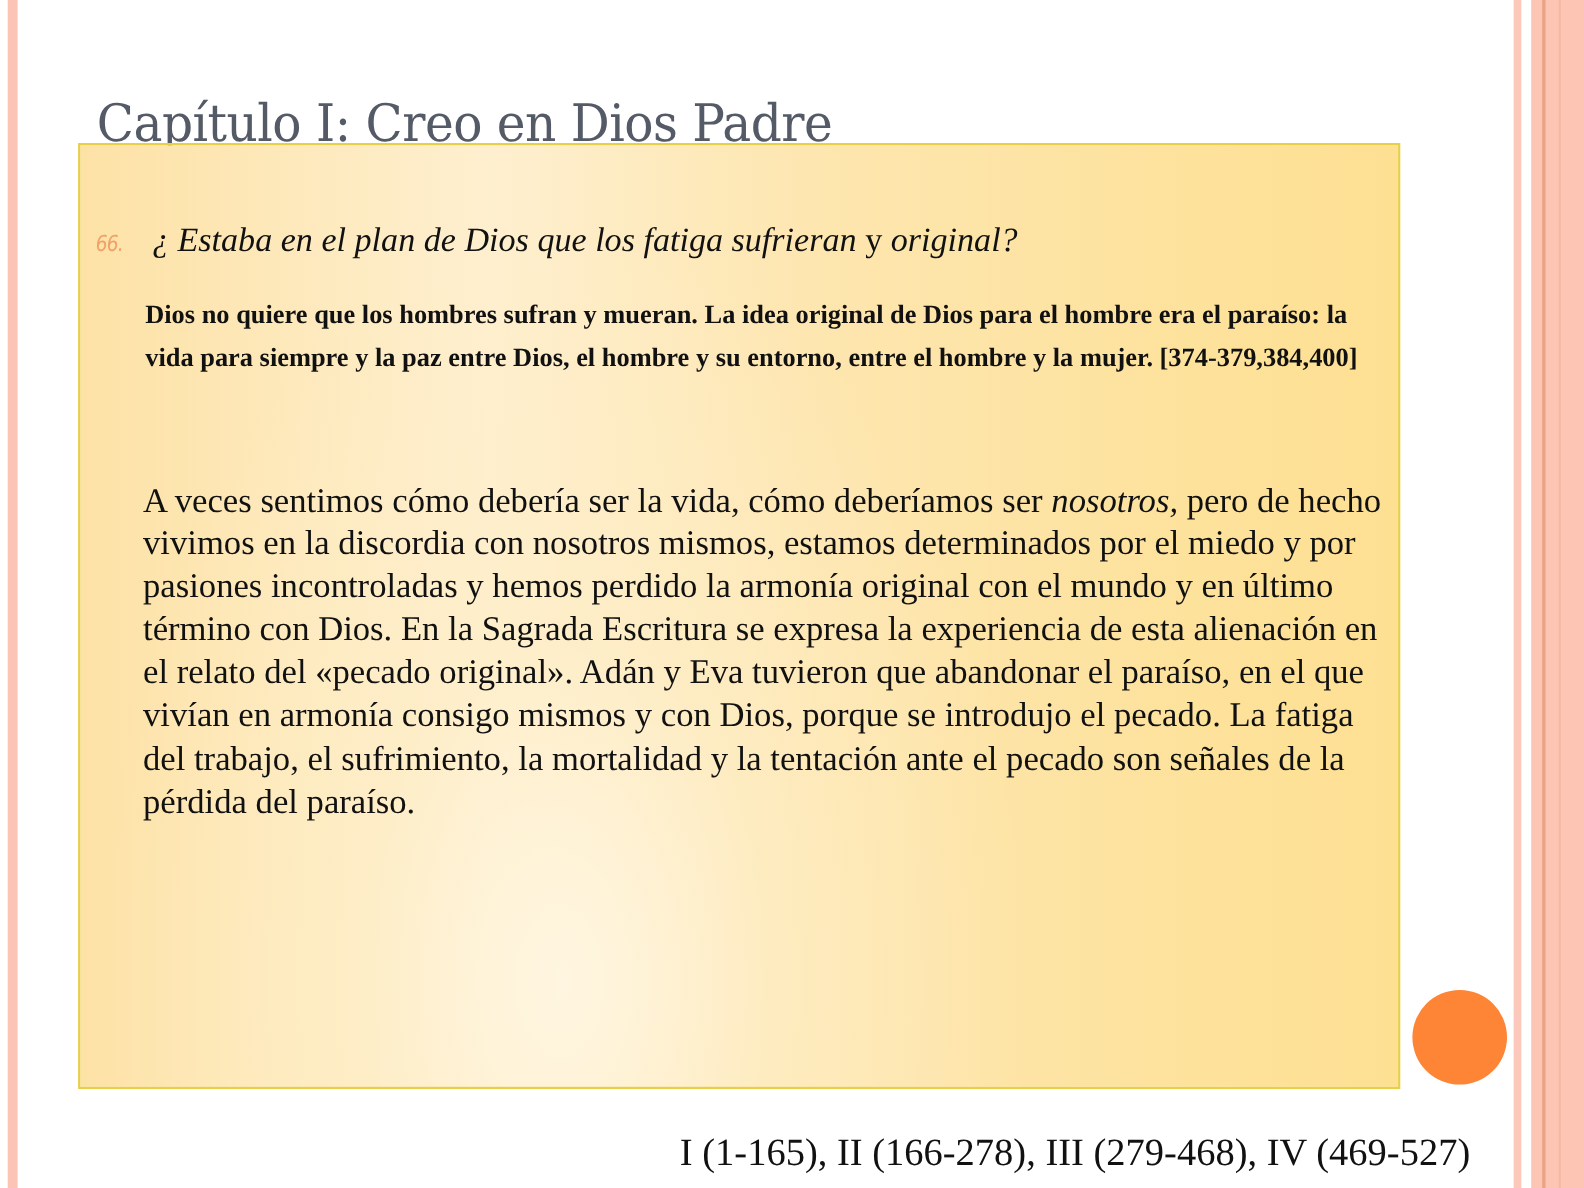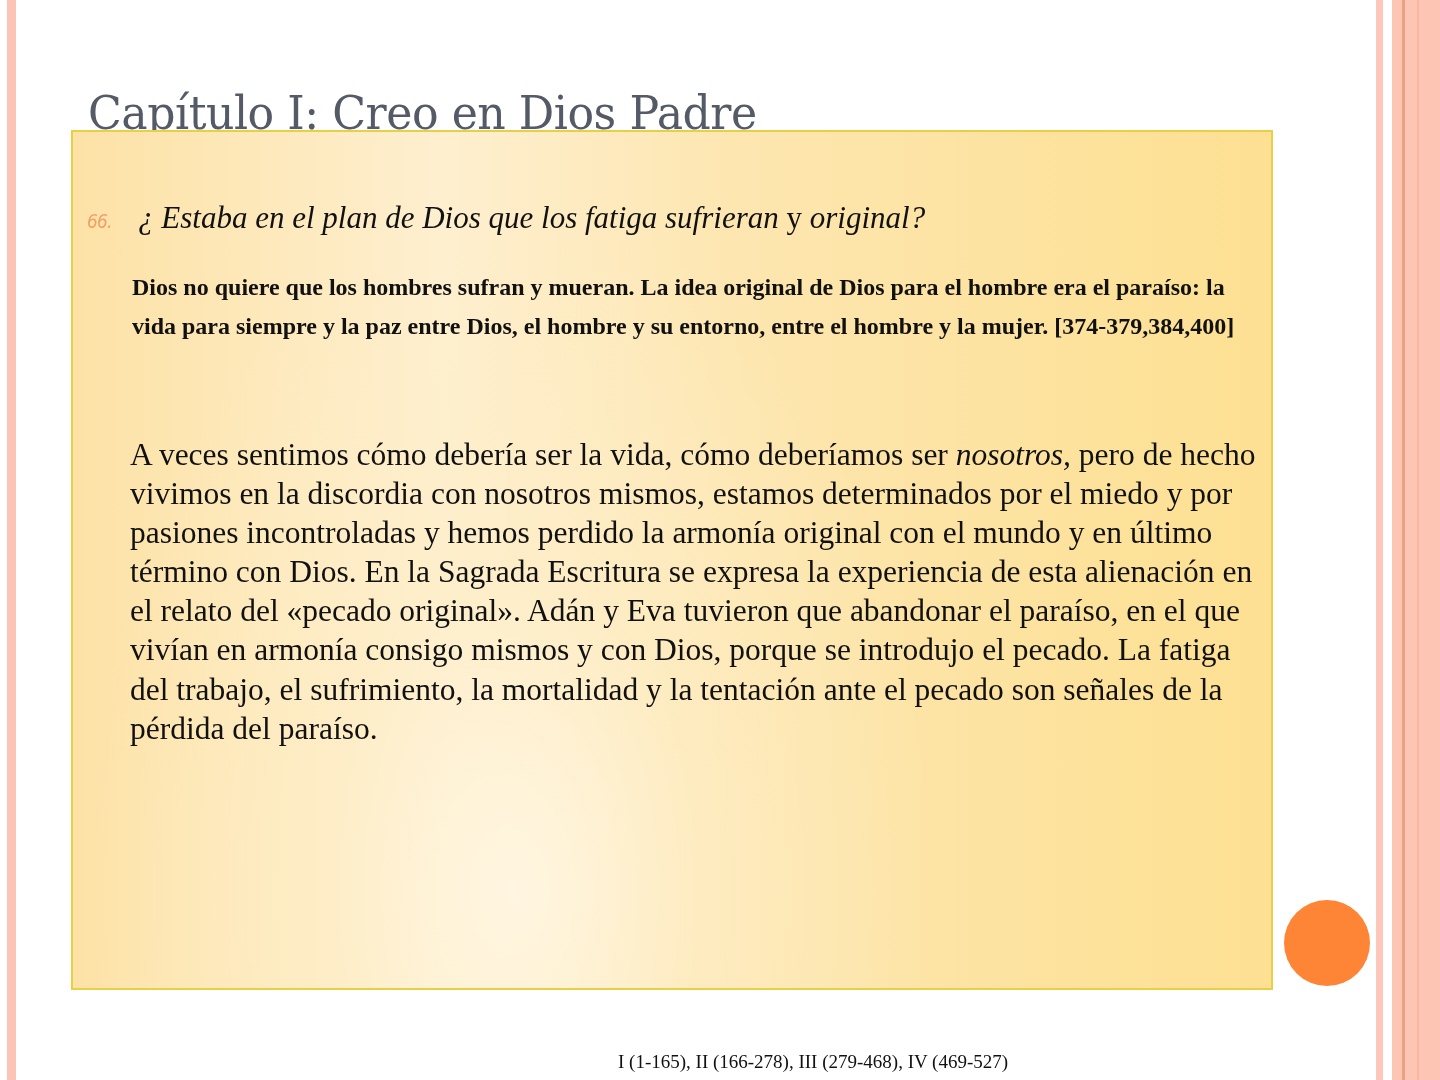--- a/index.html
+++ b/index.html
@@ -64,21 +64,21 @@
     .explanation em { font-style: italic; }
 
     .orange-dot {
       position: absolute; left: 1284px; top: 900px; width: 86px; height: 86px;
       border-radius: 50%; background: #fd8535;
     }
 
     .footer-ref {
       position: absolute; left: 618px; top: 1028px;
       font-family: "Liberation Serif", "DejaVu Serif", serif;
-      font-size: 19px; color: #111; white-space: nowrap; margin-top: 23px;
+      font-size: 35px; color: #111; white-space: nowrap;
     }
   </style>
 </head>
 <body>
 
 <div class="stripe left-stripe"></div>
 <div class="stripe right-stripe-1"></div>
 <div class="stripe right-band"></div>
 <div class="stripe right-line-1"></div>
 <div class="stripe right-line-2"></div>

